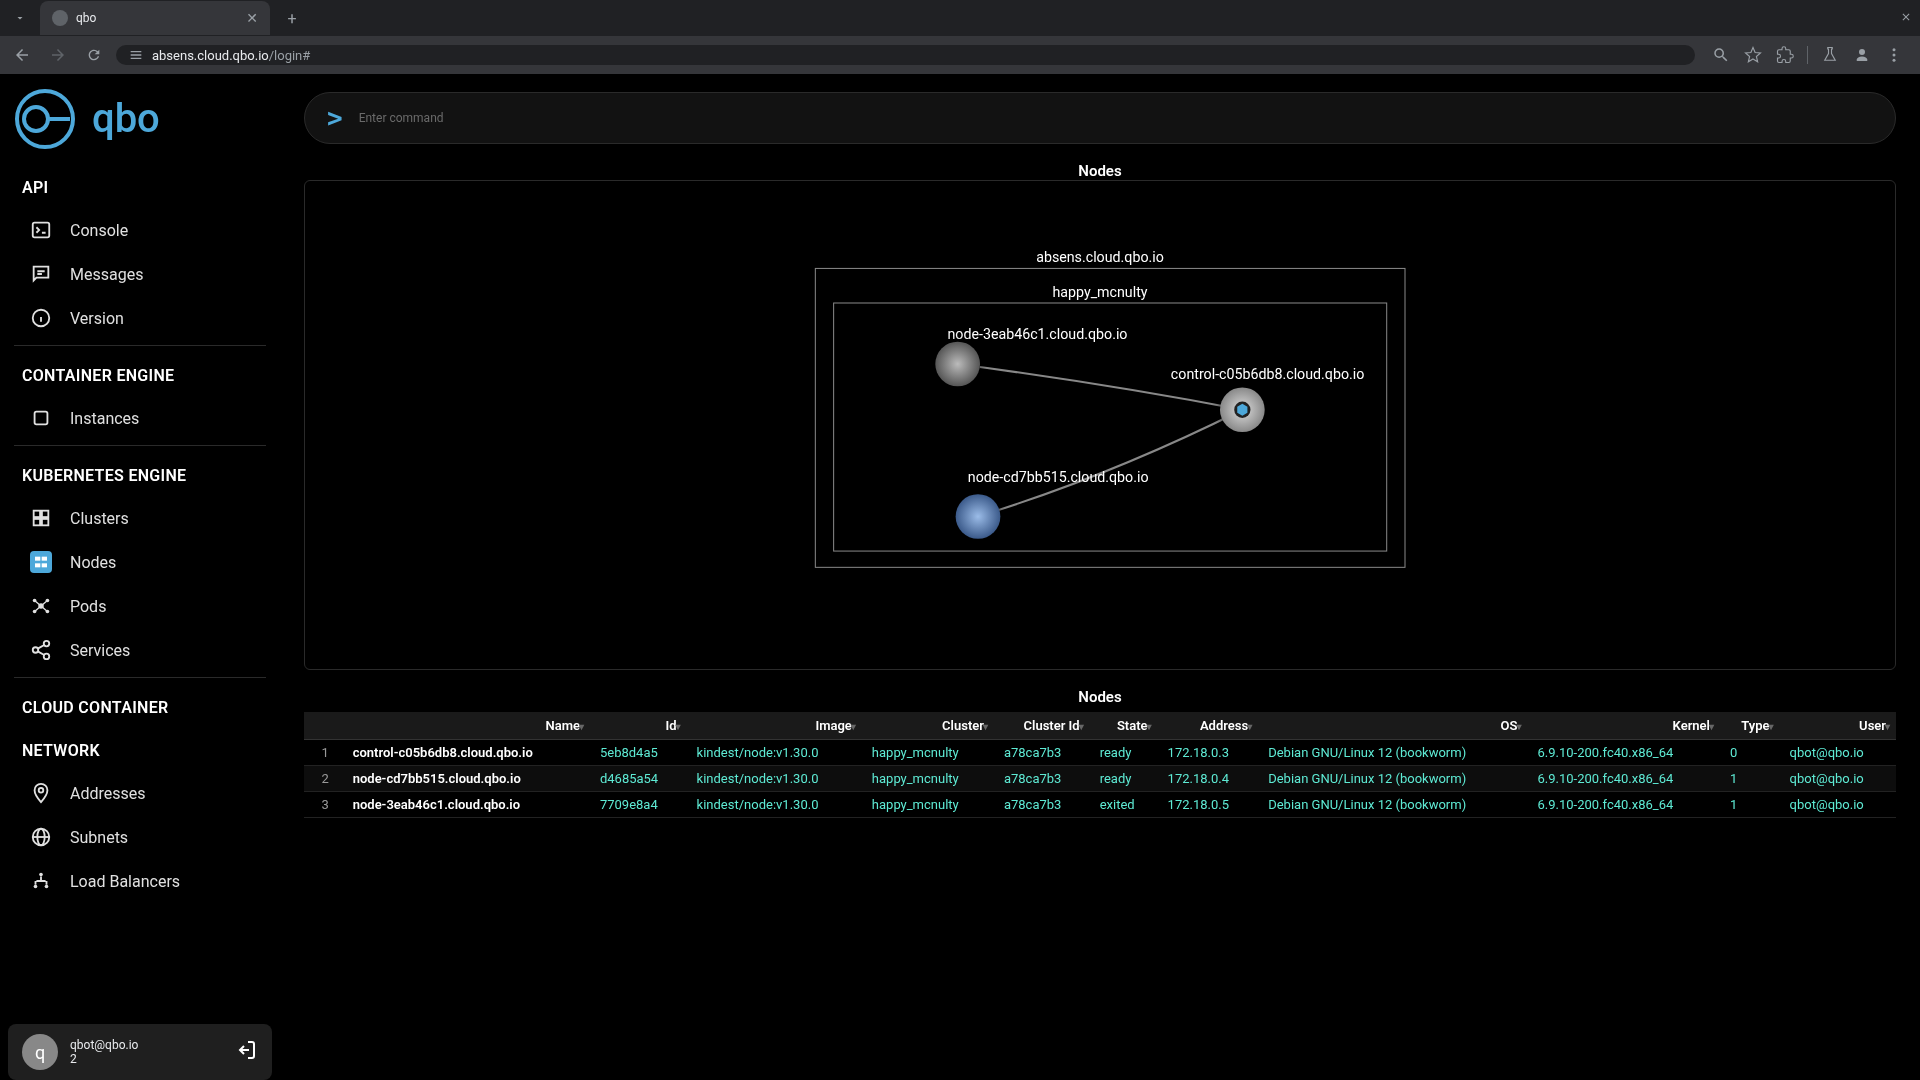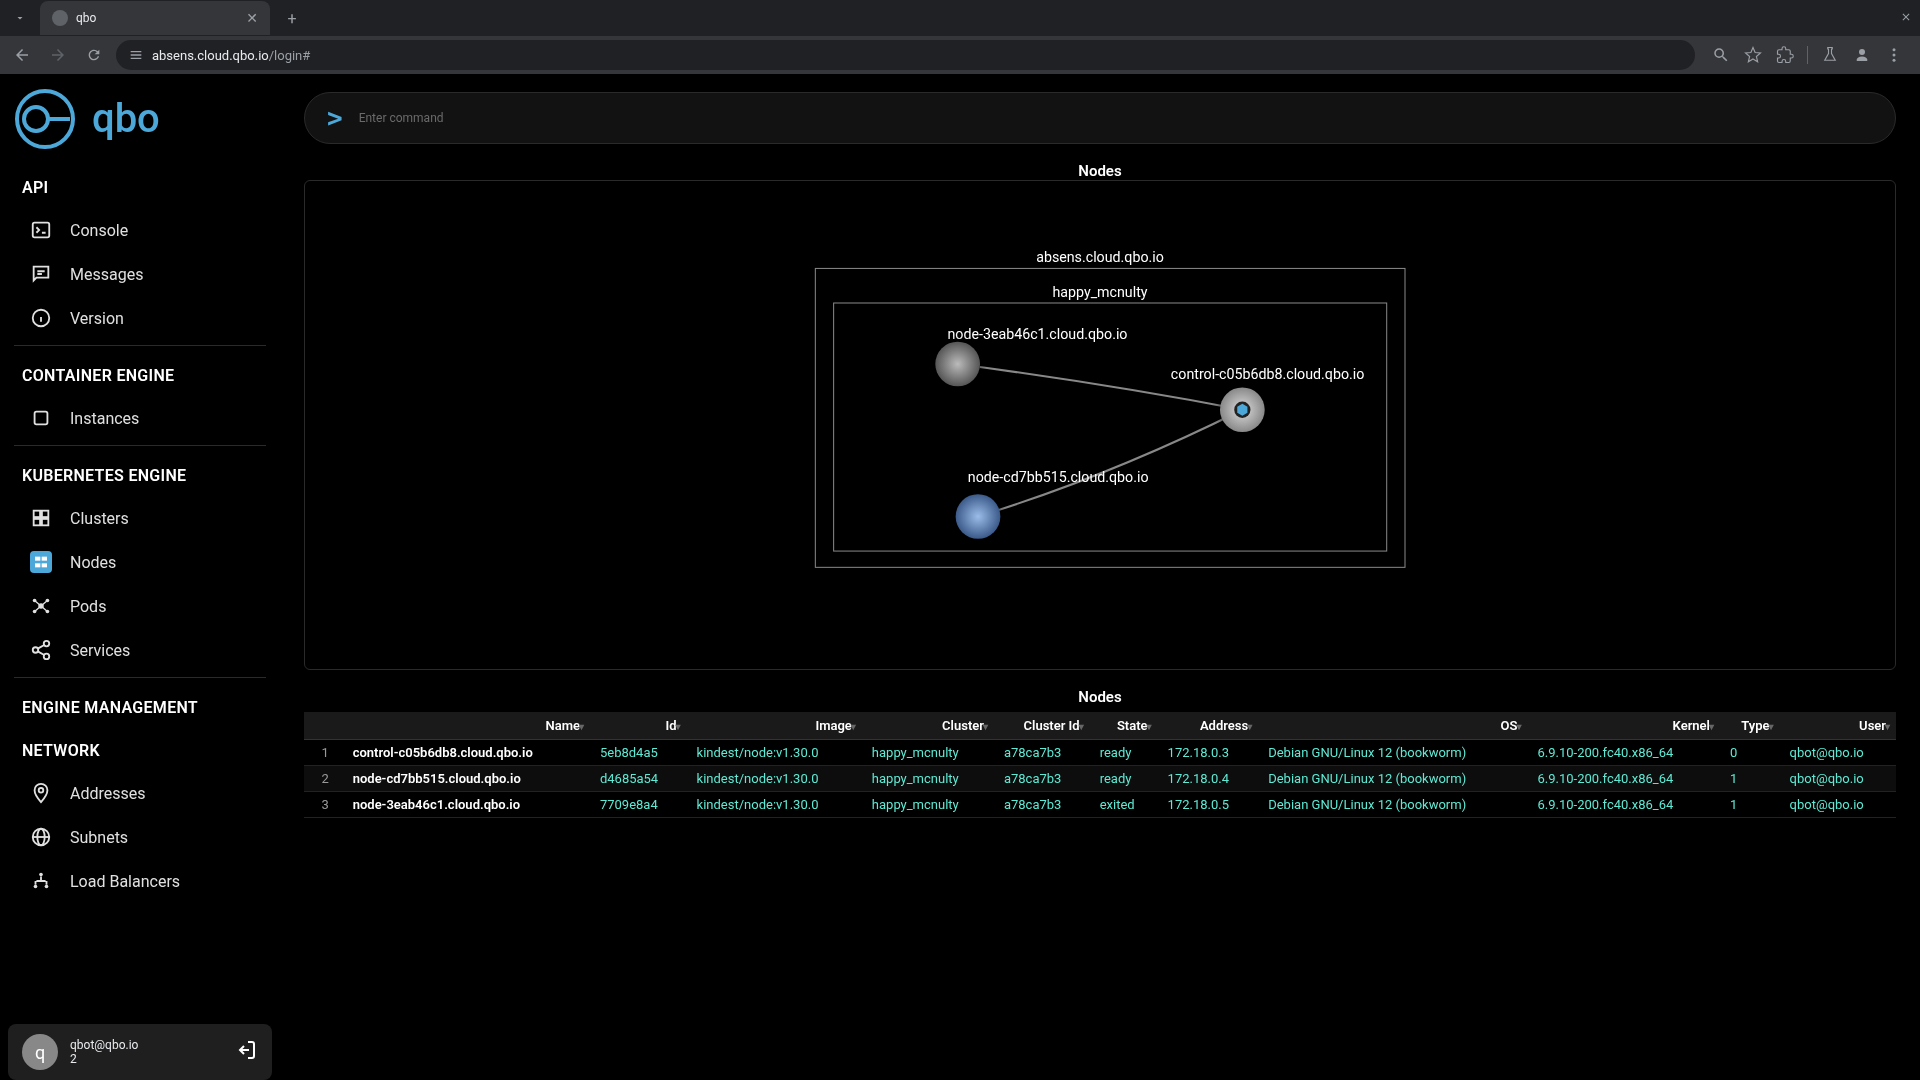--- a/index.html
+++ b/index.html
@@ -11,21 +11,21 @@
 .tab-dropdown { width: 24px; height: 24px; display: flex; align-items: center; justify-content: center; color: #9aa0a6; margin-right: 8px; cursor: pointer; }
 .tab { display: flex; align-items: center; background: #35363a; border-radius: 8px 8px 0 0; padding: 8px 12px; height: 34px; width: 230px; font-size: 12px; color: #e8eaed; position: relative; }
 .tab-favicon { width: 16px; height: 16px; border-radius: 50%; background: #5f6368; margin-right: 8px; }
 .tab-close { margin-left: auto; color: #9aa0a6; cursor: pointer; font-size: 14px; }
 .new-tab { width: 28px; height: 28px; display: flex; align-items: center; justify-content: center; color: #9aa0a6; margin-left: 8px; cursor: pointer; font-size: 16px; }
 .window-close { position: absolute; right: 8px; top: 8px; color: #9aa0a6; cursor: pointer; }
 
 .browser-toolbar { display: flex; align-items: center; height: 38px; background: #35363a; padding: 0 8px; gap: 8px; }
 .nav-btn { width: 28px; height: 28px; display: flex; align-items: center; justify-content: center; color: #9aa0a6; border-radius: 50%; cursor: pointer; }
 .nav-btn.disabled { color: #5f6368; }
-.address-bar { flex: 1; background: #202124; border-radius: 20px; height: 30px; display: flex; align-items: center; padding: 0 12px; gap: 8px; }
+.address-bar { flex: 1; background: #202124; border-radius: 20px; height: 20px; display: flex; align-items: center; padding: 0 12px; gap: 8px; }
 .site-info { width: 16px; height: 16px; color: #9aa0a6; }
 .url-text { color: #9aa0a6; font-size: 13px; }
 .url-text .domain { color: #e8eaed; }
 .toolbar-icons { display: flex; align-items: center; gap: 12px; padding: 0 8px; }
 .toolbar-icon { width: 20px; height: 20px; color: #9aa0a6; cursor: pointer; display: flex; align-items: center; justify-content: center; }
 .toolbar-sep { width: 1px; height: 18px; background: #5f6368; }
 
 
 .app { display: flex; height: calc(1080px - 74px); background: #000; }
 
@@ -262,21 +262,21 @@
               <circle cx="18" cy="5" r="3" fill="none" stroke="currentColor" stroke-width="2"></circle>
               <circle cx="6" cy="12" r="3" fill="none" stroke="currentColor" stroke-width="2"></circle>
               <circle cx="18" cy="19" r="3" fill="none" stroke="currentColor" stroke-width="2"></circle>
               <path d="M8.5 10.5l7-4M8.5 13.5l7 4" stroke="currentColor" stroke-width="2"></path>
             </svg>
           </span>
       <span>Services</span>
     </div>
 
     <div class="divider"></div>
-    <div class="section-label">ENGINE MANAGEMENT</div>
+    <div class="section-label">CLOUD CONTAINER</div>
 
     <div class="section-label">NETWORK</div>
     <div class="nav-item">
       <span class="nav-icon">
             <svg width="22" height="22" viewBox="0 0 24 24">
               <path d="M12 2a7 7 0 00-7 7c0 5 7 13 7 13s7-8 7-13a7 7 0 00-7-7z" fill="none" stroke="currentColor" stroke-width="2"></path>
               <circle cx="12" cy="9" r="2.5" fill="none" stroke="currentColor" stroke-width="2"></circle>
             </svg>
           </span>
       <span>Addresses</span>

